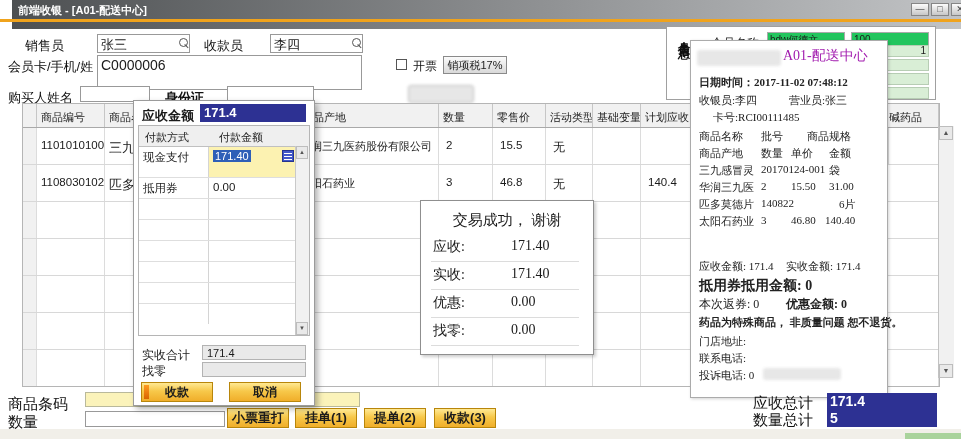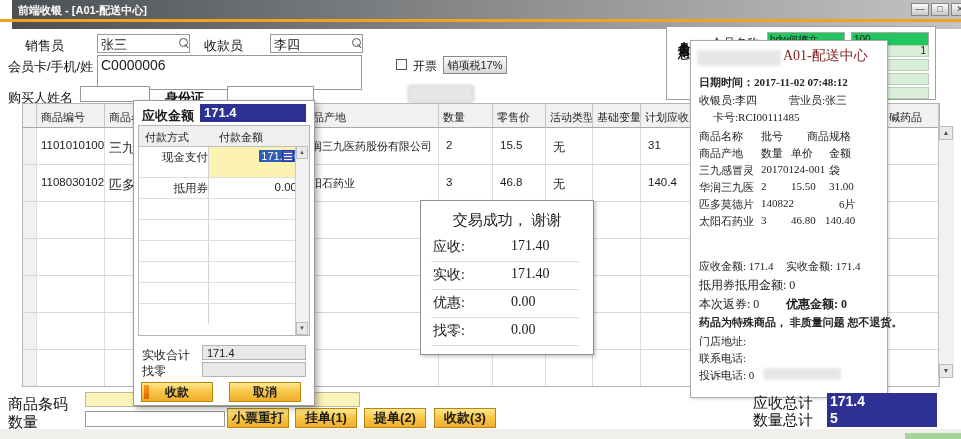--- a/index.html
+++ b/index.html
@@ -43,21 +43,21 @@
            box-shadow:1px 1px 3px rgba(0,0,0,.18);z-index:40;font-family:"Liberation Serif",serif;font-size:11px;color:#222;}
   .rc{position:absolute;white-space:nowrap;}
   .blurbox{background:#e7e7e7;border-radius:3px;filter:blur(1.5px);}
   
   .dlg{left:133px;top:100px;width:180px;height:304px;background:#fff;border:1px solid #9b9b9b;
        box-shadow:3px 3px 6px rgba(0,0,0,.3);z-index:30;}
   .navy{background:#2d3193;color:#fff;font-weight:bold;box-sizing:border-box;}
   .grid{position:absolute;left:4px;top:24px;width:172px;height:211px;border:1px solid #b5b5b5;box-sizing:border-box;}
   .ghead{display:flex;height:20px;background:#efefef;border-bottom:1px solid #c0c0c0;}
   .gh{box-sizing:border-box;font-size:11px;padding:4px 0 0 6px;color:#222;}
-  .grow{display:flex;border-bottom:1px solid #dedede;text-align:right;}
+  .grow{display:flex;border-bottom:1px solid #dedede;}
   .gc{box-sizing:border-box;font-size:11.5px;padding:3px 0 0 4px;overflow:hidden;white-space:nowrap;}
   .gc1{width:70px;border-right:1px solid #d4d4d4;}
   .gc2{width:88px;}
   .sel{background:#2e5fb7;color:#fff;padding:0 2px;font-size:11px;}
   .ycell{background:#fcf2b1;}
   .rofield{background:#e9e9e9;border:1px solid #b3b3b3;box-sizing:border-box;font-size:11px;padding:1px 4px;}
   .btn-gold{background:linear-gradient(#ffe993,#f7c84a 45%,#f0ae2a);border:1px solid #b8860b;box-sizing:border-box;
             color:#1c1c1c;font-weight:bold;text-align:center;}
   
   .msgbox{left:420px;top:200px;width:172px;height:153px;background:#fff;border:1px solid #8f8f8f;
@@ -118,21 +118,20 @@
     </div>
     <div class="trow">
       <div class="td c0 rh"></div>
       <div class="td c1">11010101001</div>
       <div class="td c2" style="font-size:13px;">三九感冒灵</div>
       <div class="td c3" style="font-size:11px;padding-left:2px;">华润三九医药股份有限公司</div>
       <div class="td c4" style="padding-left:7px;">2</div>
       <div class="td c5" style="padding-left:7px;">15.5</div>
       <div class="td c6" style="font-size:12px;padding-left:7px;">无</div>
       <div class="td c7"></div>
-      <div class="td c8" style="padding-left:7px;">31</div>
       <div class="td c9"></div>
       <div class="td c10"></div>
     </div>
     <div class="trow">
       <div class="td c0 rh"></div>
       <div class="td c1">11080301027</div>
       <div class="td c2" style="font-size:13px;">匹多莫德片</div>
       <div class="td c3" style="font-size:11px;padding-left:2px;">太阳石药业</div>
       <div class="td c4" style="padding-left:7px;">3</div>
       <div class="td c5" style="padding-left:7px;">46.8</div>
@@ -221,21 +220,21 @@
     <div class="flatf" style="position:absolute;left:184px;top:5px;width:78px;height:14px;">100</div>
     <div class="green" style="position:absolute;left:100px;top:18px;width:78px;height:12px;"></div>
     <div class="green" style="position:absolute;left:184px;top:18px;width:78px;height:12px;">1</div>
     <div class="green" style="position:absolute;left:184px;top:32px;width:78px;height:12px;"></div>
     <div class="green" style="position:absolute;left:184px;top:46px;width:78px;height:12px;"></div>
     <div class="green" style="position:absolute;left:184px;top:60px;width:78px;height:12px;"></div>
   </div>
 
   <div class="abs receipt">
     <span class="rc blurbox" style="left:6px;top:9px;width:84px;height:16px;"></span>
-    <span class="rc" style="left:92px;top:6px;font-size:14px;color:#7f1d1d;">A01-配送中心</span>
+    <span class="rc" style="left:92px;top:6px;font-size:14px;color:#a21caf;">A01-配送中心</span>
     <span class="rc" style="left:8px;top:34px;font-weight:bold;">日期时间：2017-11-02 07:48:12</span>
     <span class="rc" style="left:8px;top:52px;">收银员:李四</span>
     <span class="rc" style="left:98px;top:52px;">营业员:张三</span>
     <span class="rc" style="left:22px;top:69px;">卡号:RCI00111485</span>
     <span class="rc" style="left:8px;top:88px;">商品名称</span>
     <span class="rc" style="left:70px;top:88px;">批号</span>
     <span class="rc" style="left:116px;top:88px;">商品规格</span>
     <span class="rc" style="left:8px;top:105px;">商品产地</span>
     <span class="rc" style="left:70px;top:105px;">数量</span>
     <span class="rc" style="left:100px;top:105px;">单价</span>
@@ -249,21 +248,21 @@
     <span class="rc" style="left:138px;top:139px;">31.00</span>
     <span class="rc" style="left:8px;top:156px;">匹多莫德片</span>
     <span class="rc" style="left:70px;top:156px;">140822</span>
     <span class="rc" style="left:112px;top:156px;margin-left:36px;">6片</span>
     <span class="rc" style="left:8px;top:173px;">太阳石药业</span>
     <span class="rc" style="left:70px;top:173px;">3</span>
     <span class="rc" style="left:100px;top:173px;">46.80</span>
     <span class="rc" style="left:134px;top:173px;">140.40</span>
     <span class="rc" style="left:8px;top:218px;">应收金额: 171.4</span>
     <span class="rc" style="left:95px;top:218px;">实收金额: 171.4</span>
-    <span class="rc" style="left:8px;top:236px;font-weight:normal;font-size:12px;">抵用券抵用金额: 0</span>
+    <span class="rc" style="left:8px;top:236px;font-weight:bold;font-size:14px;">抵用券抵用金额: 0</span>
     <span class="rc" style="left:8px;top:255px;font-weight:normal;font-size:12px;text-align:center;">本次返券: 0</span>
     <span class="rc" style="left:95px;top:255px;font-weight:bold;font-size:12px;">优惠金额: 0</span>
     <span class="rc" style="left:8px;top:274px;font-weight:bold;">药品为特殊商品， 非质量问题 恕不退货。</span>
     <span class="rc" style="left:8px;top:293px;">门店地址:</span>
     <span class="rc" style="left:8px;top:310px;">联系电话:</span>
     <span class="rc" style="left:8px;top:327px;">投诉电话: 0</span>
     <span class="rc blurbox" style="left:72px;top:327px;width:78px;height:12px;"></span>
   </div>
 
   <div class="abs dlg">

